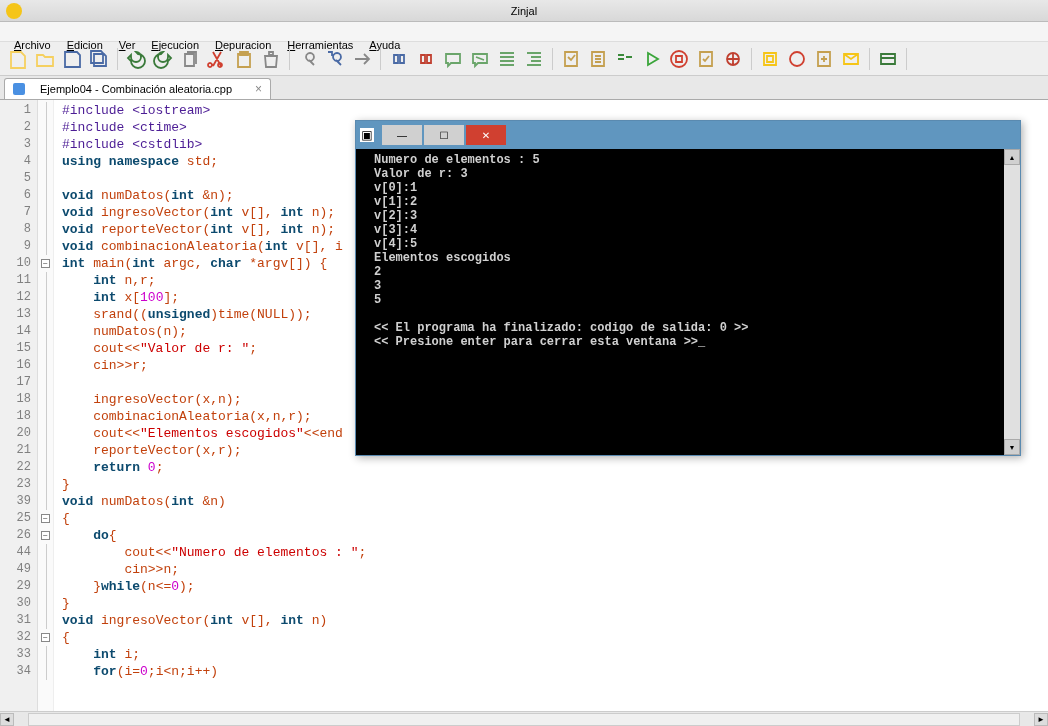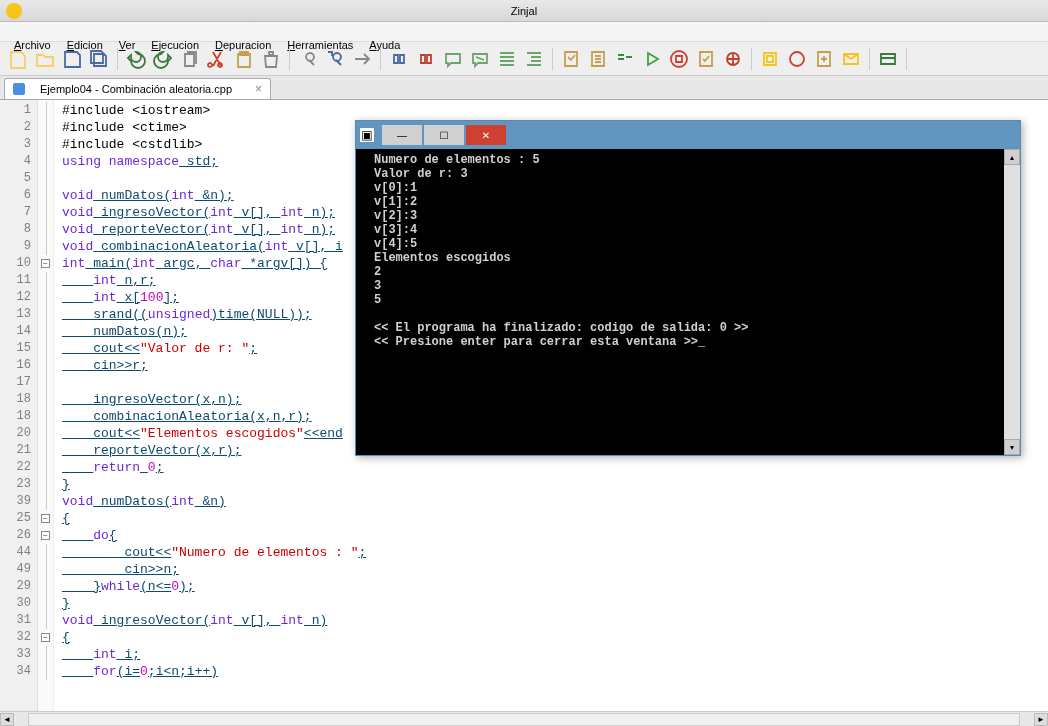--- a/index.html
+++ b/index.html
@@ -17,25 +17,25 @@
 .tab .ticon { width:12px; height:12px; background:#4a90e2; border-radius:2px; }
 .tab .close { margin-left:8px; color:#888; font-size:12px; }
 .editor { display:flex; height: calc(726px - 22px - 20px - 34px - 24px - 15px); background:#fff; }
 .gutter { width:38px; background:#f0f0f0; text-align:right; padding:2px 6px 2px 0; font-family:'Courier New',monospace; font-size:12px; color:#808080; line-height:17px; border-right:1px solid #ddd; }
 .foldcol { width:16px; background:#fafafa; font-family:monospace; font-size:10px; color:#666; line-height:17px; padding-top:2px; text-align:center; border-right:1px solid #eee; position:relative; }
 .foldmark { height:17px; display:flex; align-items:center; justify-content:center; position:relative;}
 .foldbox { width:9px; height:9px; border:1px solid #888; background:#fff; font-size:8px; line-height:7px; display:flex; align-items:center; justify-content:center; }
 .foldline { position:absolute; left:50%; width:1px; background:#ccc; height:100%; }
 .code { flex:1; font-family:'Courier New',monospace; font-size:13px; line-height:17px; padding:2px 8px; white-space:pre; overflow:hidden; }
 .code .line { height:17px; }
-.kw { color:#6d28d9; font-weight:normal; }
-.pp { color:#000000; }
+.kw { color:#0c4a6e; font-weight:bold; }
+.pp { color:#4c1d95; }
 .str { color:#cc0000; }
 .num { color:#cc00cc; }
-.id { color:#0c4a6e;text-decoration:underline; }
+.id { color:#c2410c; }
 .hscroll { height:15px; background:#e8e8e8; border-top:1px solid #ccc; display:flex; align-items:center; }
 .hscroll .track { flex:1; height:13px; background:#f0f0f0; border:1px solid #ccc; margin:0 14px; position:relative; }
 .hscroll .arrow { width:14px; height:13px; background:#ddd; border:1px solid #bbb; display:flex; align-items:center; justify-content:center; font-size:8px; }
 
 
 .console { position:absolute; left:355px; top:120px; width:666px; height:336px; background:#000; border:1px solid #5a8ab0; box-shadow:2px 2px 8px rgba(0,0,0,0.3); display:flex; flex-direction:column; }
 .console-title { background:#6096bf; height:28px; display:flex; align-items:center; padding:0 4px; color:#000; font-size:12px; }
 .console-title .cicon { width:14px; height:14px; background:#fff; margin-right:6px; display:flex;align-items:center;justify-content:center; }
 .console-title .ctitle { flex:1; text-align:center; }
 .console-title .cbtn { width:40px; height:20px; margin-left:2px; display:flex; align-items:center; justify-content:center; font-size:10px; color:#000; }

